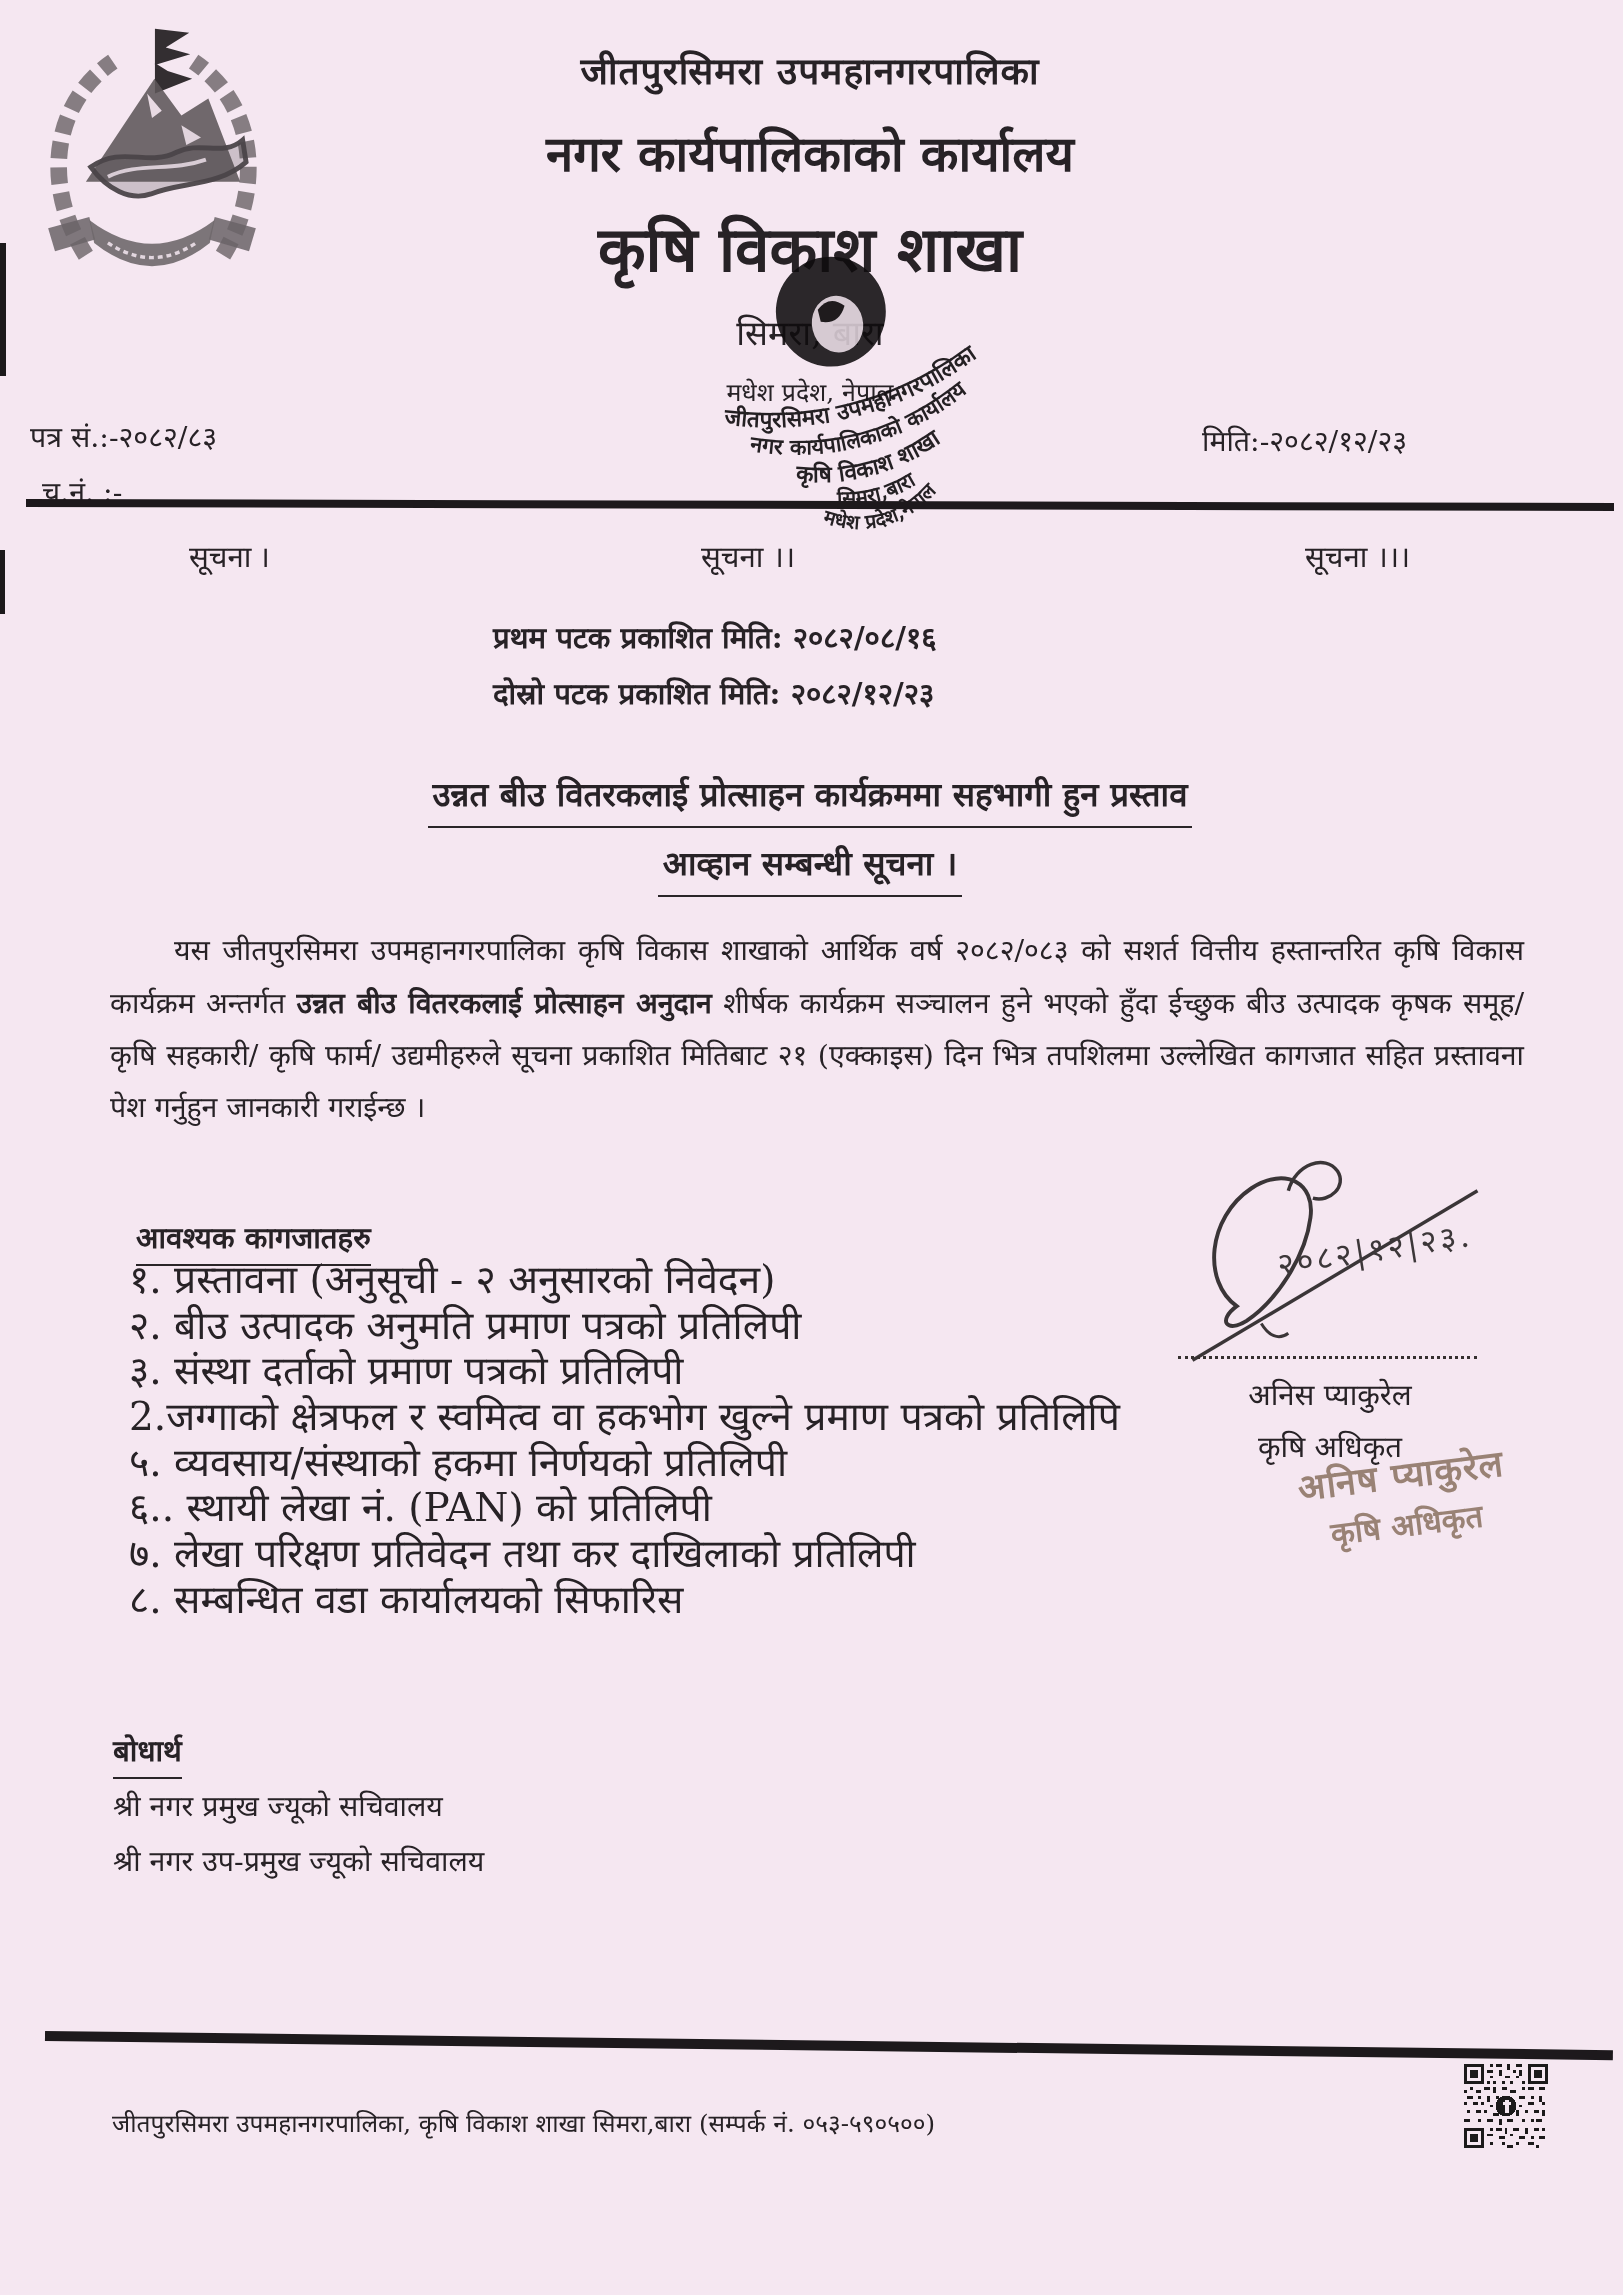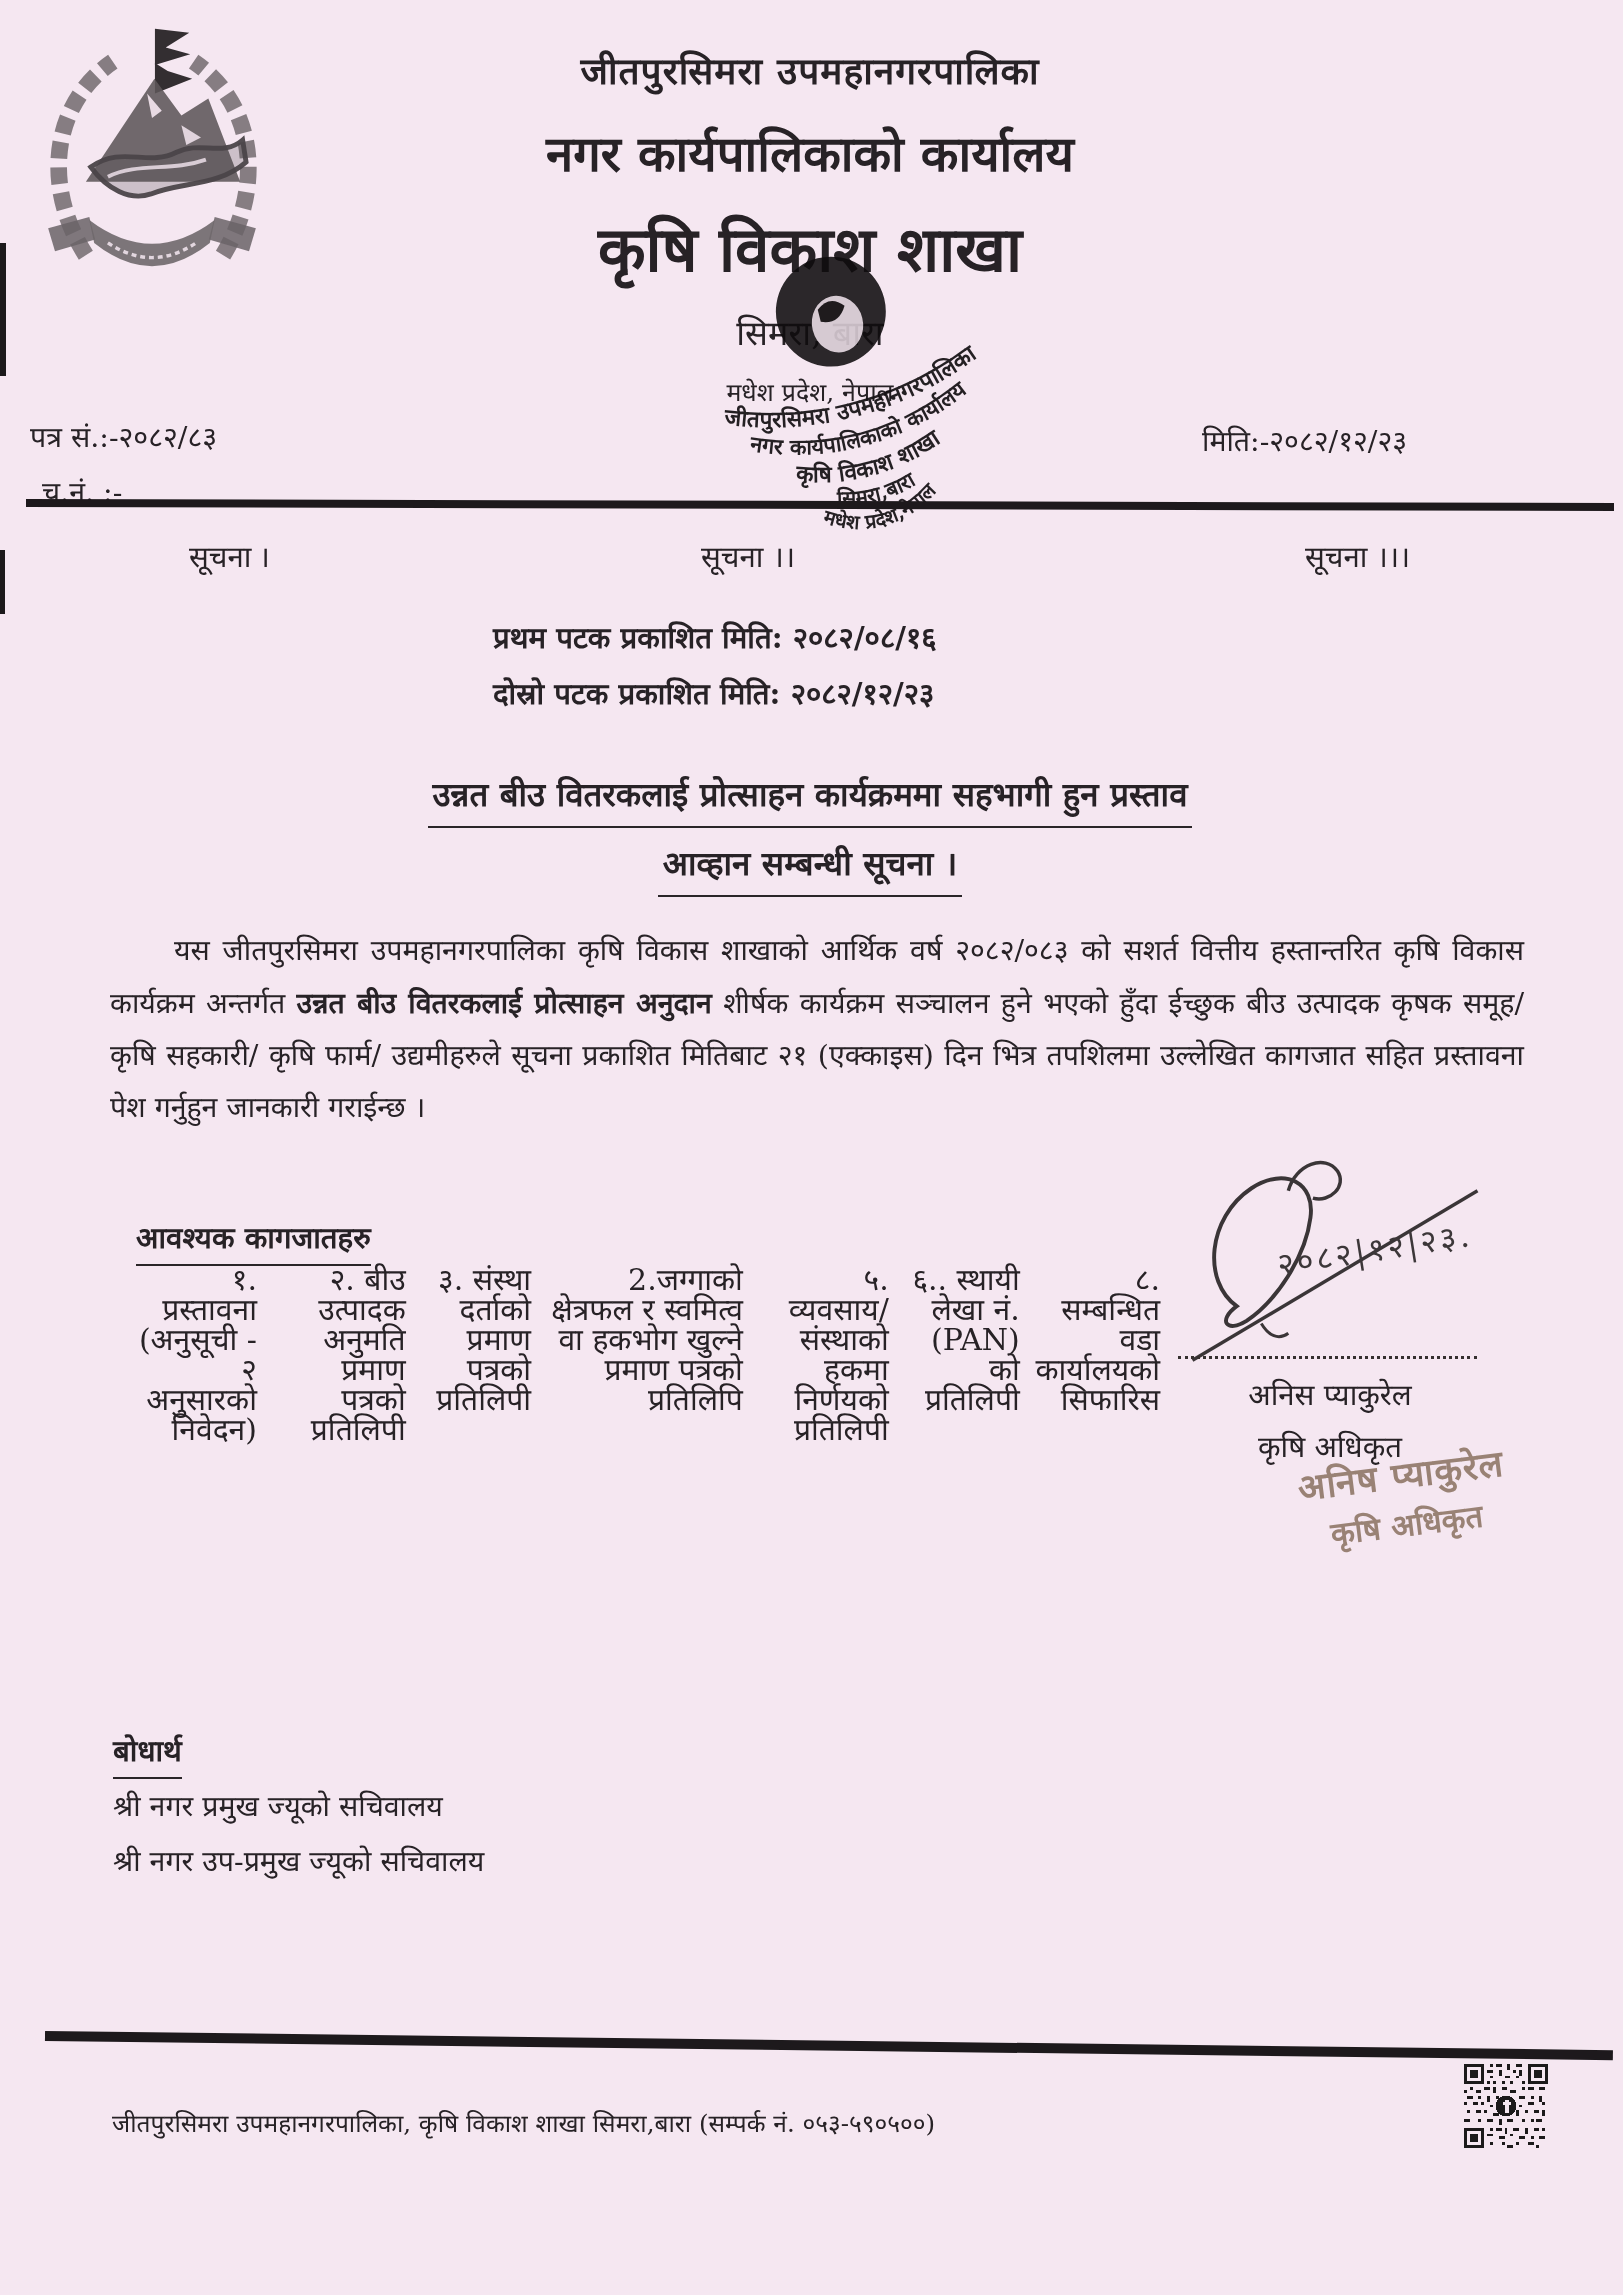--- a/index.html
+++ b/index.html
@@ -39,21 +39,21 @@
     border-bottom:2.5px solid #2a2528;padding:0 4.9px 10.8px;line-height:1.25;margin-top:18px;}
   .title-line2{margin-top:14.7px;}
   
   .para{left:110px;top:925px;width:1414px;font-size:28.5px;line-height:52px;
     text-align:justify;text-indent:64px;}
   .para b{font-weight:bold;margin-top:47px;}
   
   .docs-head{left:136px;top:1217px;font-size:29.4px;font-weight:bold;
     border-bottom:2.9px solid #2a2528;padding-bottom:6.9px;}
   .docs-list{left:129px;top:1265px;width:1031px;display:flex;
-    gap:15.7px;font-size:30px;line-height:30px;text-align:right;}
+    flex-direction:column;gap:15.7px;font-size:39px;line-height:30px;}
   
   .sig-svg{left:1163px;top:1144px;}
   .sig-date{left:1276px;top:1227px;font-size:32px;color:#3c3739;
     transform:rotate(-9deg);letter-spacing:2.9px;white-space:nowrap;}
   .sig-dots{left:1178px;top:1325px;width:299px;height:34px;
     border-bottom:3.9px dotted #35302f;}
   .sig-name{left:1158px;top:1374px;width:344px;text-align:center;font-size:29.4px;}
   .sig-desg{left:1158px;top:1426px;width:344px;text-align:center;font-size:29.4px;}
   .name-stamp{left:1227px;top:1450px;width:353px;text-align:center;
     transform:rotate(-7deg);color:var(--stamp-brown);opacity:.85;}
@@ -144,20 +144,21 @@
 <div class="abs para"><span>यस जीतपुरसिमरा उपमहानगरपालिका कृषि विकास शाखाको आर्थिक वर्ष २०८२/०८३ को सशर्त वित्तीय हस्तान्तरित कृषि विकास कार्यक्रम अन्तर्गत </span><b>उन्नत बीउ वितरकलाई प्रोत्साहन अनुदान</b><span> शीर्षक कार्यक्रम सञ्चालन हुने भएको हुँदा ईच्छुक बीउ उत्पादक कृषक समूह/ कृषि सहकारी/ कृषि फार्म/ उद्यमीहरुले सूचना प्रकाशित मितिबाट २१ (एक्काइस) दिन भित्र तपशिलमा उल्लेखित कागजात सहित प्रस्तावना पेश गर्नुहुन जानकारी गराईन्छ ।</span></div>
 
 <div class="abs docs-head">आवश्यक कागजातहरु</div>
 <div class="abs docs-list">
   <div>१. प्रस्तावना (अनुसूची - २ अनुसारको निवेदन)</div>
   <div>२. बीउ उत्पादक अनुमति प्रमाण पत्रको प्रतिलिपी</div>
   <div>३. संस्था दर्ताको प्रमाण पत्रको प्रतिलिपी</div>
   <div>2.जग्गाको क्षेत्रफल र स्वमित्व वा हकभोग खुल्ने प्रमाण पत्रको प्रतिलिपि</div>
   <div>५. व्यवसाय/संस्थाको हकमा निर्णयको प्रतिलिपी</div>
   <div>६.. स्थायी लेखा नं. (PAN) को प्रतिलिपी</div>
+  <div>७. लेखा परिक्षण प्रतिवेदन तथा कर दाखिलाको प्रतिलिपी</div>
   <div>८. सम्बन्धित वडा कार्यालयको सिफारिस</div>
 </div>
 
 <svg class="abs sig-svg" width="344" height="231" viewBox="0 0 700 470">
   <path d="M 150 330 C 80 280, 90 150, 180 90 C 250 45, 310 80, 300 150
            C 290 230, 230 320, 170 360 C 130 385, 110 360, 150 330 Z" fill="none" stroke="#3a3537" stroke-width="8"></path>
   <path d="M 255 95 C 270 40, 330 20, 355 55 C 375 85, 340 120, 305 110" fill="none" stroke="#3a3537" stroke-width="7"></path>
   <path d="M 60 440 L 640 95" fill="none" stroke="#3a3537" stroke-width="7"></path>
   <path d="M 200 365 C 215 390, 235 400, 255 385" fill="none" stroke="#3a3537" stroke-width="6"></path>
 </svg>

